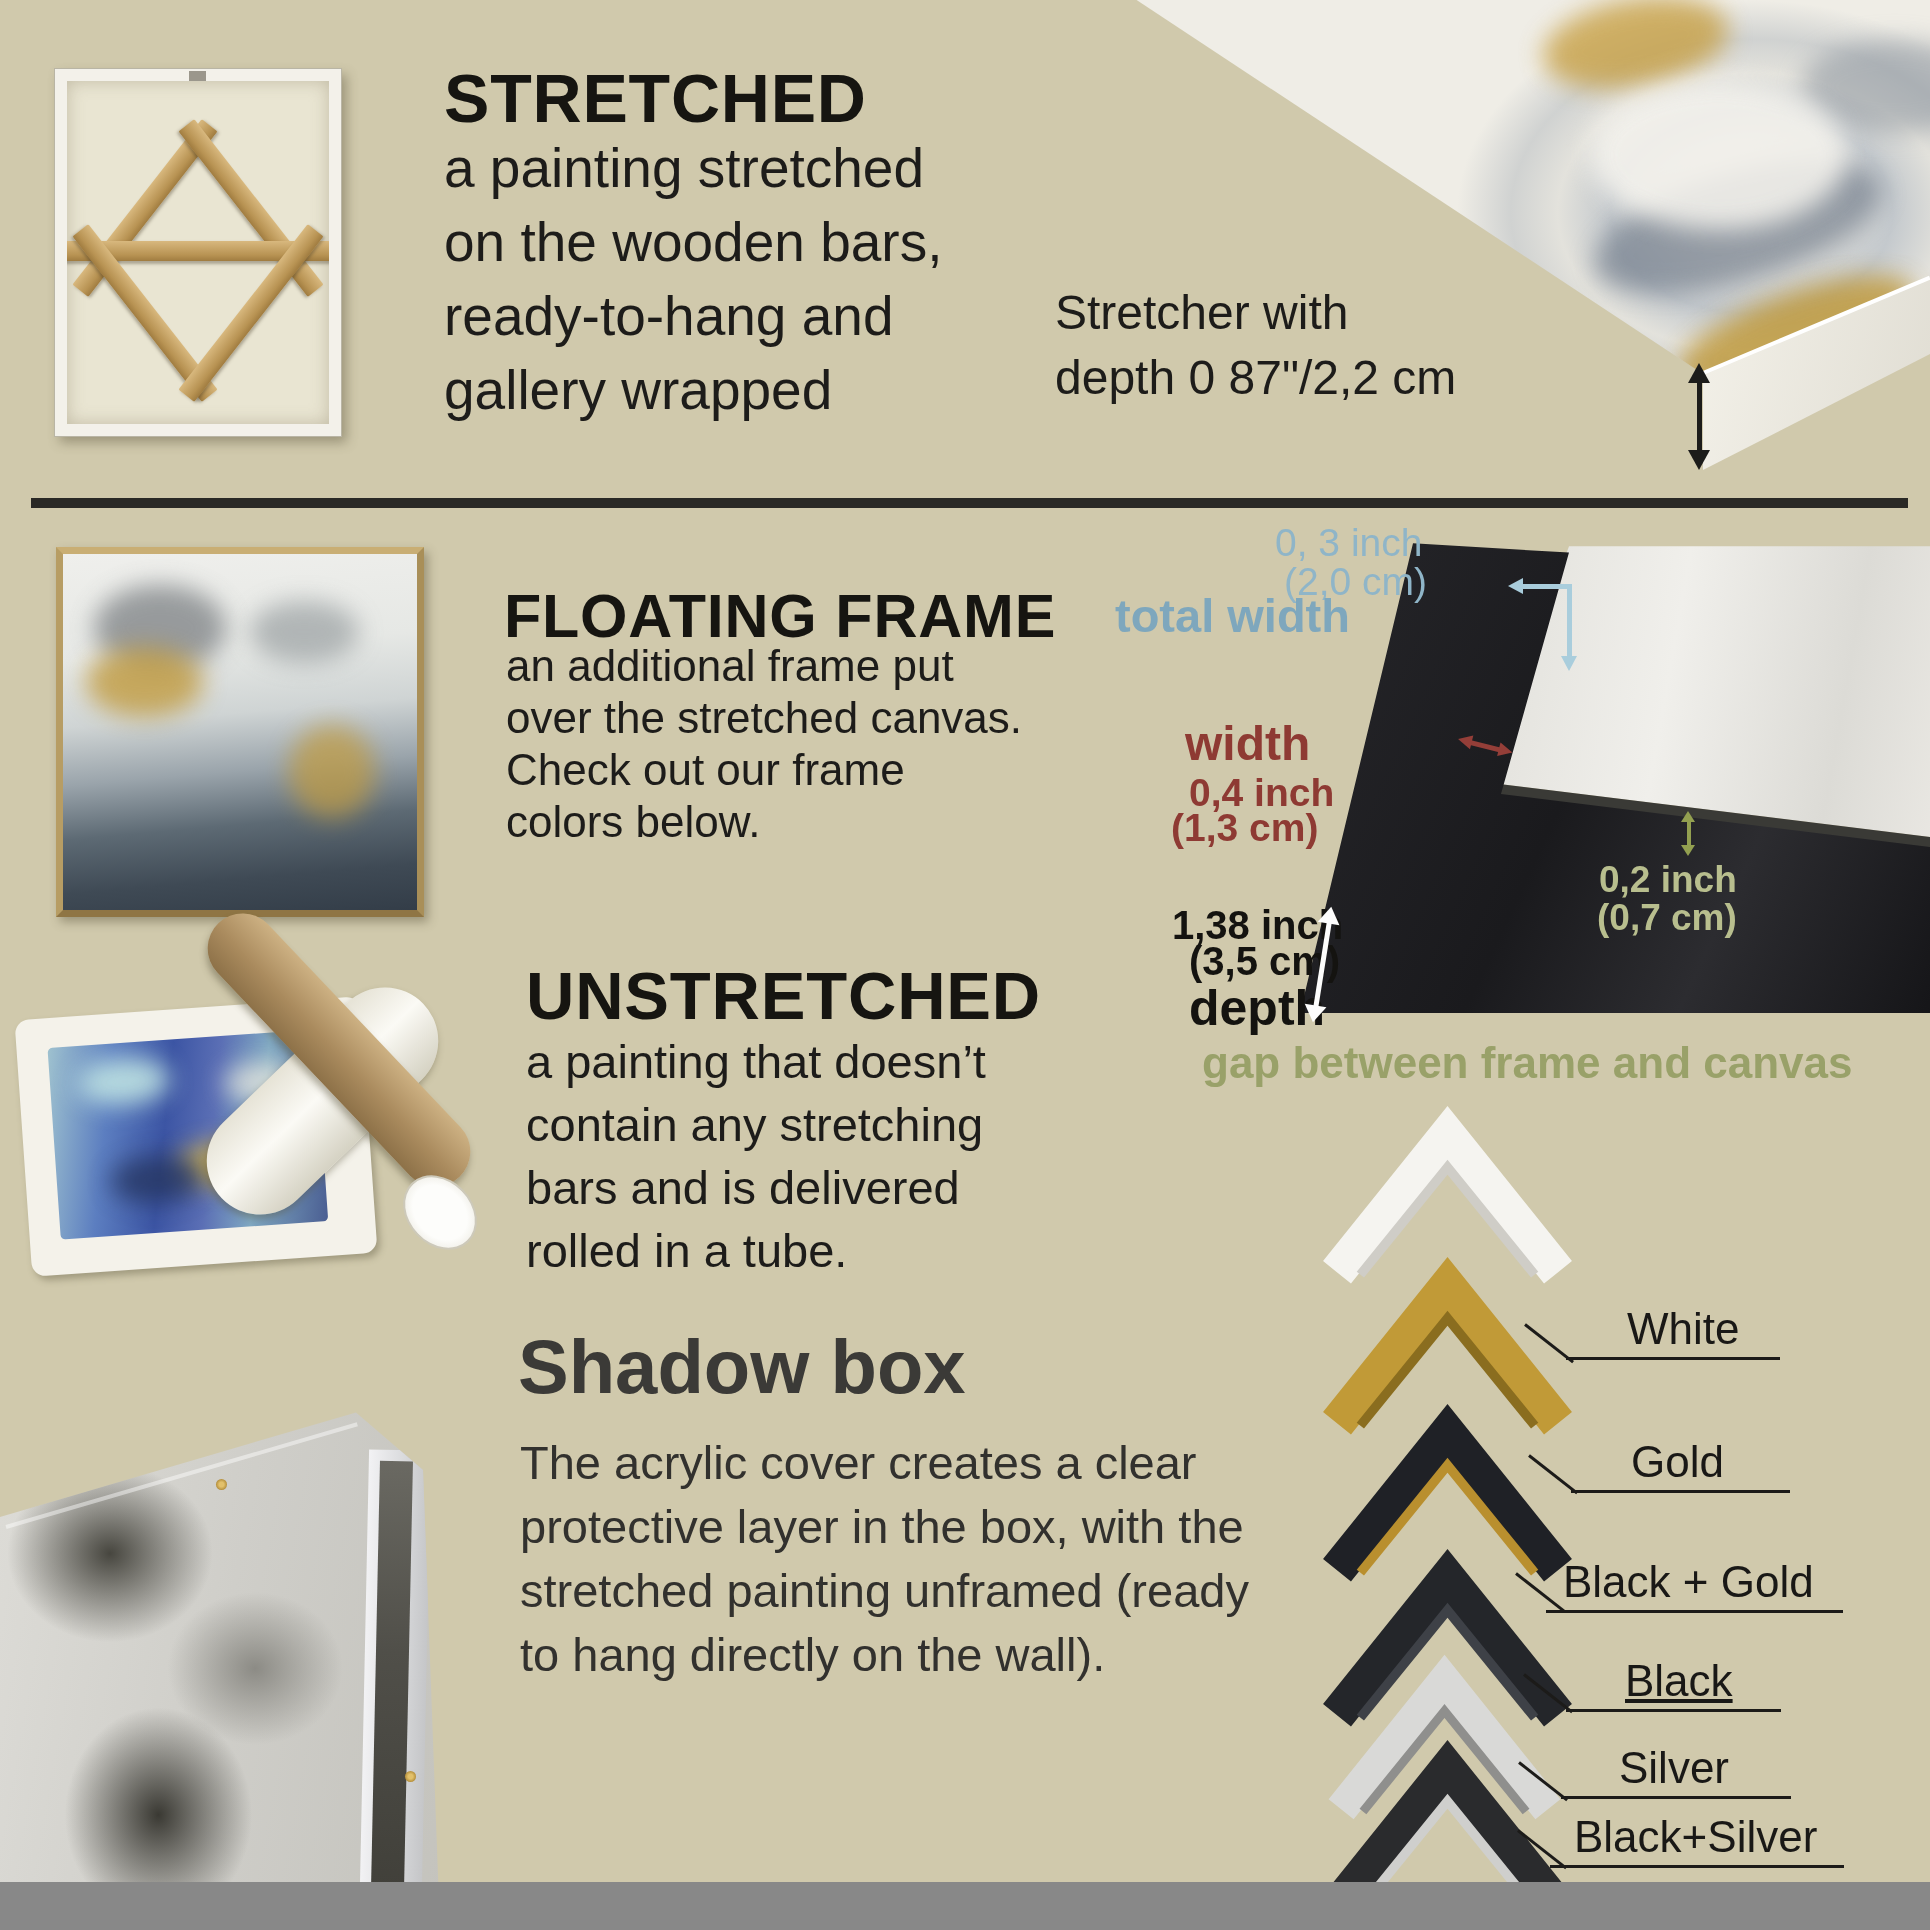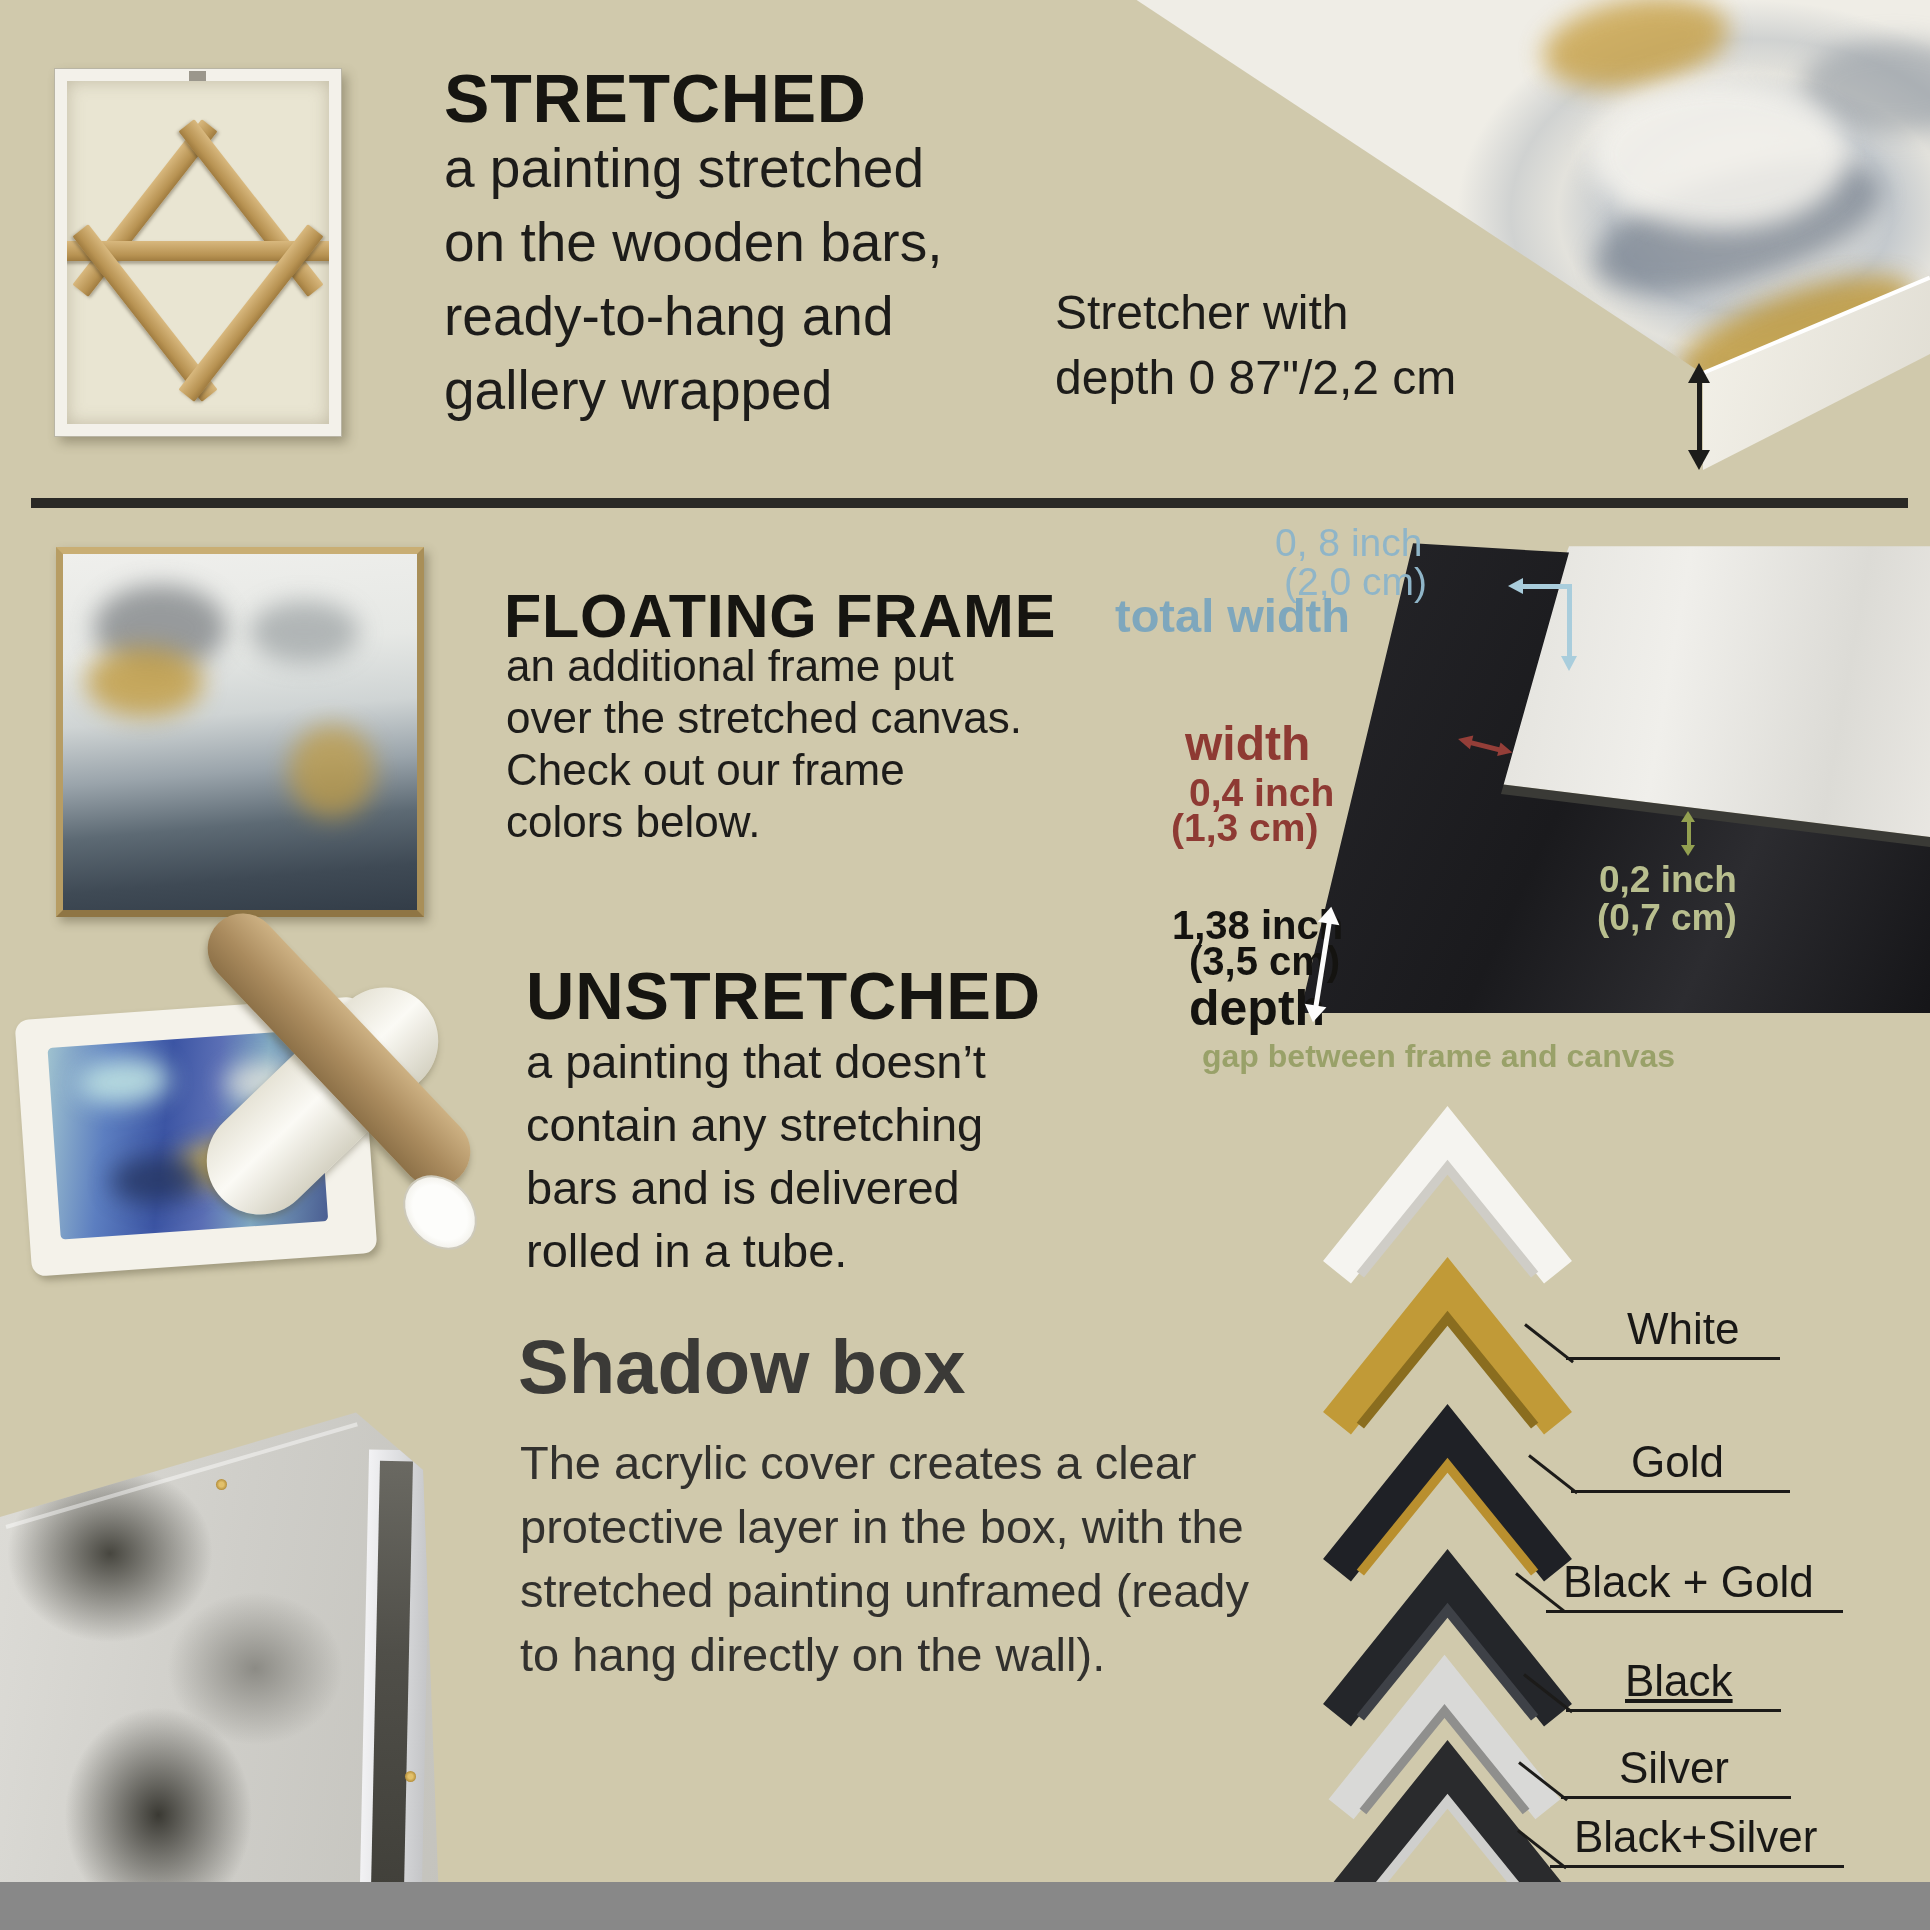--- a/index.html
+++ b/index.html
@@ -30,21 +30,21 @@
   #total-width-cm{left:1284px;top:560px;font-size:39px;color:#8fb5c8;font-weight:normal;}
   #total-width-label{left:1087px;top:588px;font-size:47px;color:#7ea7bd;}
   #width-label{left:1157px;top:716px;font-size:48px;color:#8e3a33;}
   #width-value{left:1161px;top:771px;font-size:39px;color:#8e3a33;}
   #width-cm{left:1143px;top:806px;font-size:39px;color:#8e3a33;}
   #depth-value{left:1144px;top:903px;font-size:40px;color:#141310;}
   #depth-cm{left:1161px;top:939px;font-size:40px;color:#141310;}
   #depth-label{left:1161px;top:979px;font-size:50px;color:#141310;}
   #gap-value{left:1571px;top:859px;font-size:37px;color:#b8be8e;}
   #gap-cm{left:1569px;top:897px;font-size:37px;color:#b8be8e;}
-  #gap-label{left:1174px;top:1038px;font-size:32px;color:#99a169;}
+  #gap-label{left:1174px;top:1038px;font-size:44px;color:#99a169;}
   
   #stretched-photo{left:54px;top:68px;width:286px;height:367px;background:#f3f1ea;
     border:0.8px solid #b9b5a5;box-shadow:4.7px 6.2px 11px rgba(90,85,60,.45);}
   #stretched-photo .inner{position:absolute;left:11.7px;top:11.7px;right:11.7px;bottom:11.7px;
     background:#e9e5d2;overflow:hidden;box-shadow:inset 0 0 17px rgba(120,110,80,.35);}
   .bar{position:absolute;height:20px;background:linear-gradient(#d8b87e,#b89353 70%,#a07c40);
     border-radius:1.6px;box-shadow:0 2.3px 3.1px rgba(60,50,30,.35);}
   #stretched-photo .b1{width:210px;left:-27px;top:117px;transform:rotate(-52deg);}
   #stretched-photo .b2{width:210px;right:-27px;top:117px;transform:rotate(52deg);}
   #stretched-photo .b3{width:110%;left:-5%;top:160px;}
@@ -218,21 +218,21 @@
     <div>Check out our frame</div>
     <div>colors below.</div>
   </div>
 
   <div class="abs" id="frame-photo">
     <div id="fp-canvas"></div>
     <div id="fp-gap"></div>
     <div id="fp-frame"></div>
   </div>
 
-  <div class="abs" id="total-width-value">0, 8 inch</div>
+  <div class="abs" id="total-width-value">0, 3 inch</div>
   <div class="abs" id="total-width-cm">(2,0 cm)</div>
   <div class="abs lab" id="total-width-label">total width</div>
   <div class="abs" id="total-width-arrow" style="left:1508px;top:578px;width:78px;height:98px;">
     <div class="h"></div>
       <div class="v"></div>
       <div class="tri lt"></div>
       <div class="tri dn"></div>
   </div>
 
   <div class="abs lab" id="width-label">width</div>

